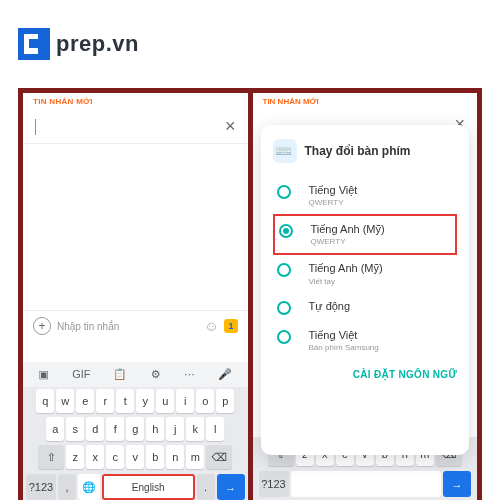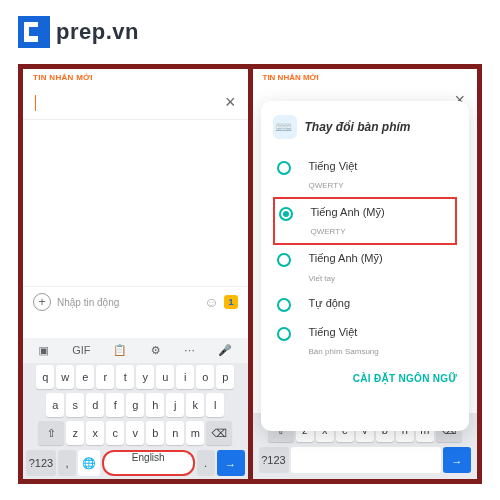--- a/index.html
+++ b/index.html
@@ -1,17 +1,17 @@
 <!DOCTYPE html>
 <html><head>
 <meta charset="utf-8">
 <style>
   * { box-sizing: border-box; margin: 0; padding: 0; }
   body { font-family: -apple-system, Arial, sans-serif; background: #fff; width: 500px; height: 500px; }
-  .logo { display: flex; align-items: center; padding: 16px 18px; gap: 6px; }
+  .logo { display: flex; align-items: center; padding: 28px 18px; gap: 6px; }
   .logo-icon { width: 32px; height: 32px; background: #1565d8; position: relative; }
   .logo-icon::before { content: ''; position: absolute; top: 6px; left: 6px; width: 14px; height: 20px; background: #fff; }
   .logo-icon::after { content: ''; position: absolute; top: 11px; left: 11px; width: 9px; height: 9px; background: #1565d8; }
   .logo-text { font-size: 22px; font-weight: 700; color: #2c3440; letter-spacing: 0.5px; }
   .screens { display: flex; gap: 0; padding: 0 18px 18px; }
   .screen { flex: 1; border: 5px solid #7f1d1d; height: 420px; position: relative; background: #fff; overflow: hidden; }
   .screen + .screen { border-left: none; }
   .header { font-size: 8px; color: #ff6b1a; font-weight: 600; padding: 4px 10px; letter-spacing: 0.3px; }
   .compose-row { display: flex; align-items: center; padding: 6px 12px; border-bottom: 1px solid #eee; }
   .cursor { width: 1px; height: 16px; background: #ff6b1a; }
@@ -23,32 +23,32 @@
   .badge { background: #ffb800; color: #1565d8; font-size: 9px; font-weight: 700; padding: 2px 4px; border-radius: 3px; }
   .keyboard { position: absolute; bottom: 0; left: 0; right: 0; background: #e8eaed; }
   .tool-row { display: flex; justify-content: space-around; padding: 6px 4px; background: #f1f3f4; }
   .tool { font-size: 11px; color: #5f6368; font-weight: 500; }
   .key-row { display: flex; justify-content: center; gap: 2px; padding: 2px 3px; }
   .key { background: #fff; border-radius: 3px; min-width: 18px; height: 24px; display: flex; align-items: center; justify-content: center; font-size: 11px; color: #3c4043; box-shadow: 0 1px 1px rgba(0,0,0,0.15); }
   .key.wide { min-width: 26px; background: #dadce0; }
   .key.del { background: #dadce0; }
   .bottom-row { display: flex; gap: 2px; padding: 3px; align-items: center; }
   .bk { background: #dadce0; border-radius: 3px; height: 26px; display: flex; align-items: center; justify-content: center; font-size: 11px; color: #3c4043; }
-  .lang-btn { flex: 1; background: #fff; border-radius: 12px; height: 26px; display: flex; align-items: flex-start; justify-content: center; font-size: 10px; color: #3c4043; border: 2px solid #e53935; }
+  .lang-btn { flex: 1; background: #fff; border-radius: 3px; height: 26px; display: flex; align-items: center; justify-content: center; font-size: 10px; color: #3c4043; border: 2px solid #e53935; }
   .send { background: #1a73e8; color: #fff; width: 28px; }
   .modal { position: absolute; top: 32px; left: 8px; right: 8px; bottom: 48px; background: #fff; border-radius: 10px; box-shadow: 0 4px 20px rgba(0,0,0,0.15); padding: 14px 12px; z-index: 10; }
   .modal-head { display: flex; align-items: center; gap: 8px; margin-bottom: 14px; }
   .modal-icon { width: 24px; height: 24px; border-radius: 6px; background: #e3f2fd; display: flex; align-items: center; justify-content: center; font-size: 14px; }
-  .modal-title { font-size: 12px; font-weight: 600; color: #333; font-style: italic; }
+  .modal-title { font-size: 12px; font-weight: 600; color: #333; }
   .opt { display: flex; align-items: flex-start; gap: 18px; padding: 7px 4px; }
   .opt.hl { border: 2px solid #e53935; }
   .radio { width: 14px; height: 14px; border: 2px solid #00b8a9; border-radius: 50%; flex-shrink: 0; margin-top: 1px; position: relative; }
   .radio.sel::after { content: ''; position: absolute; top: 2px; left: 2px; width: 6px; height: 6px; background: #00b8a9; border-radius: 50%; }
   .opt-label { font-size: 11px; color: #333; line-height: 1.2; }
-  .opt-sub { font-size: 8px; color: #999; margin-top: 8px; }
+  .opt-sub { font-size: 8px; color: #999; margin-top: 1px; }
   .modal-action { text-align: right; font-size: 10px; color: #00b8a9; font-weight: 600; margin-top: 10px; letter-spacing: 0.3px; }
   .kb-peek { position: absolute; bottom: 0; left: 0; right: 0; background: #e8eaed; padding: 3px; }
   .dim-compose { font-size: 8px; color: #ff6b1a; font-weight: 600; padding: 4px 10px; }
 </style>
 </head>
 <body>
 
 <div class="logo">
   <div class="logo-icon"></div>
   <div class="logo-text">prep.vn</div>
@@ -57,21 +57,21 @@
 <div class="screens">
 
   <div class="screen">
     <div class="header">TIN NHẮN MỚI</div>
     <div class="compose-row">
       <div class="cursor"></div>
       <div class="close-x">×</div>
     </div>
     <div class="msg-input-row">
       <div class="plus">+</div>
-      <div class="msg-input">Nhập tin động</div>
+      <div class="msg-input">Nhập tin nhắn</div>
       <div class="smiley">☺</div>
       <div class="badge">1</div>
     </div>
     <div class="keyboard">
       <div class="tool-row">
         <span class="tool">▣</span>
         <span class="tool">GIF</span>
         <span class="tool">📋</span>
         <span class="tool">⚙</span>
         <span class="tool">⋯</span>

